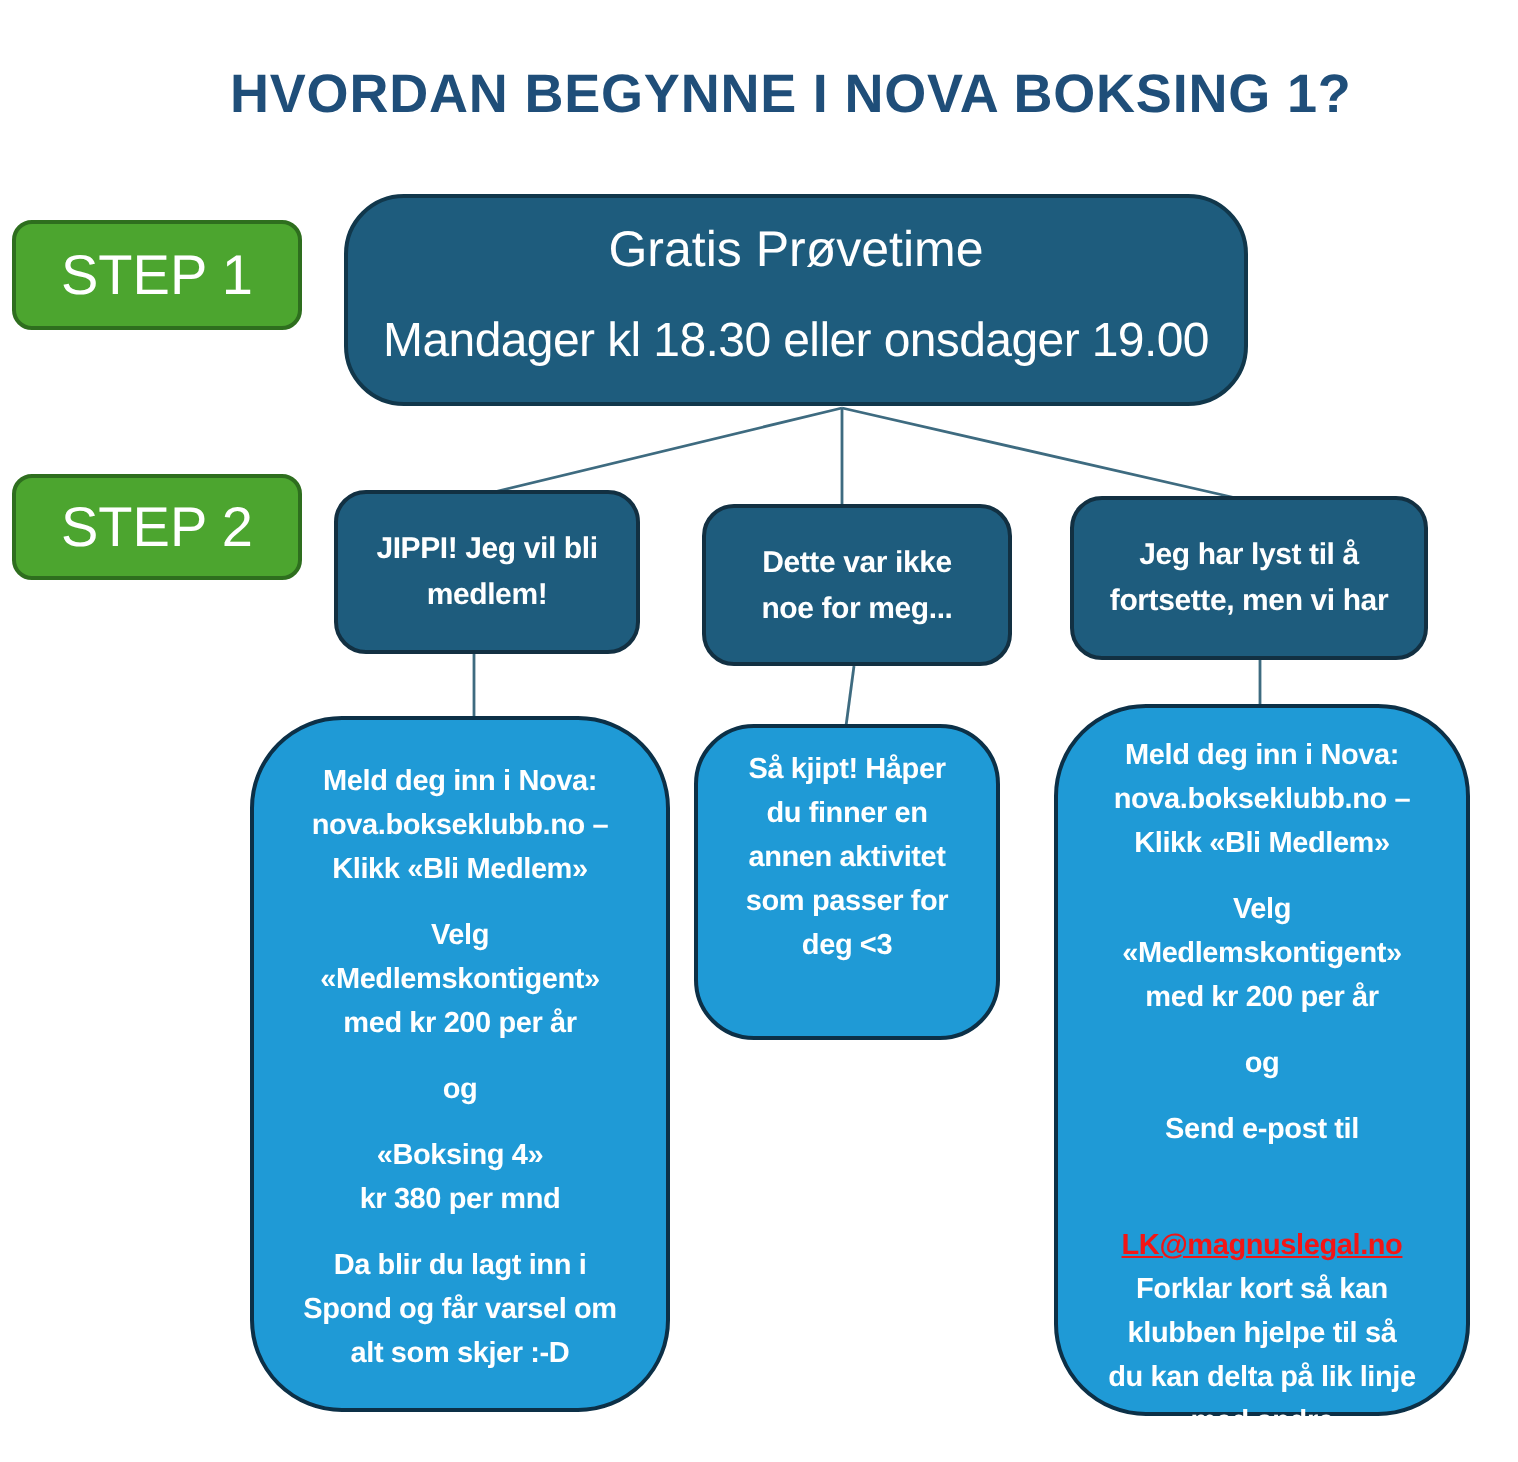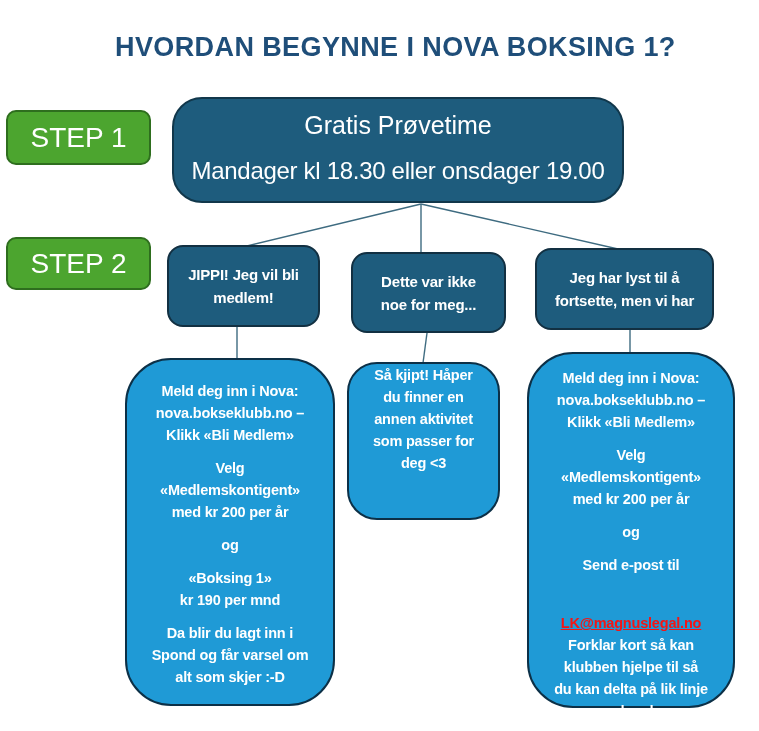--- a/index.html
+++ b/index.html
@@ -42,21 +42,21 @@
   #choice-decline{left:351px;top:252px;width:155px;height:81px;}
   #choice-support{left:535px;top:248px;width:179px;height:82px;}
   
   .detail-box{
     position:absolute;box-sizing:border-box;
     background:#1F9AD6;border:2px solid #0C3047;
     color:#ffffff;font-size:14.5px;font-weight:700;letter-spacing:-.2px;
     text-align:center;line-height:22px;
   }
   #detail-join{left:125px;top:358px;width:210px;height:348px;border-radius:46px;padding-top:20px;}
-  #detail-decline{left:347px;top:362px;width:153px;height:158px;border-radius:30px;padding-top:0;}
+  #detail-decline{left:347px;top:362px;width:153px;height:158px;border-radius:30px;padding-top:10px;}
   #detail-support{left:527px;top:352px;width:208px;height:356px;border-radius:46px;padding-top:13px;}
   .para{margin:0 0 11px 0;}
   .para:last-child{margin-bottom:0;}
   .email-line{
     color:#F31515;text-decoration:underline;font-weight:700;cursor:pointer;margin-top:36px;
   }
   
   .connectors{position:absolute;left:0;top:0;pointer-events:none;}
 </style>
 </head>
@@ -110,22 +110,22 @@
     </div>
     <div class="para">
       <div>Velg</div>
       <div>«Medlemskontigent»</div>
       <div>med kr 200 per år</div>
     </div>
     <div class="para">
       <div>og</div>
     </div>
     <div class="para">
-      <div>«Boksing 1»</div>
-      <div>kr 190 per mnd</div>
+      <div>«Boksing 4»</div>
+      <div>kr 380 per mnd</div>
     </div>
     <div class="para">
       <div>Da blir du lagt inn i</div>
       <div>Spond og får varsel om</div>
       <div>alt som skjer :-D</div>
     </div>
   </div>
 
   <div class="detail-box" id="detail-decline">
     <div>Så kjipt! Håper</div>

